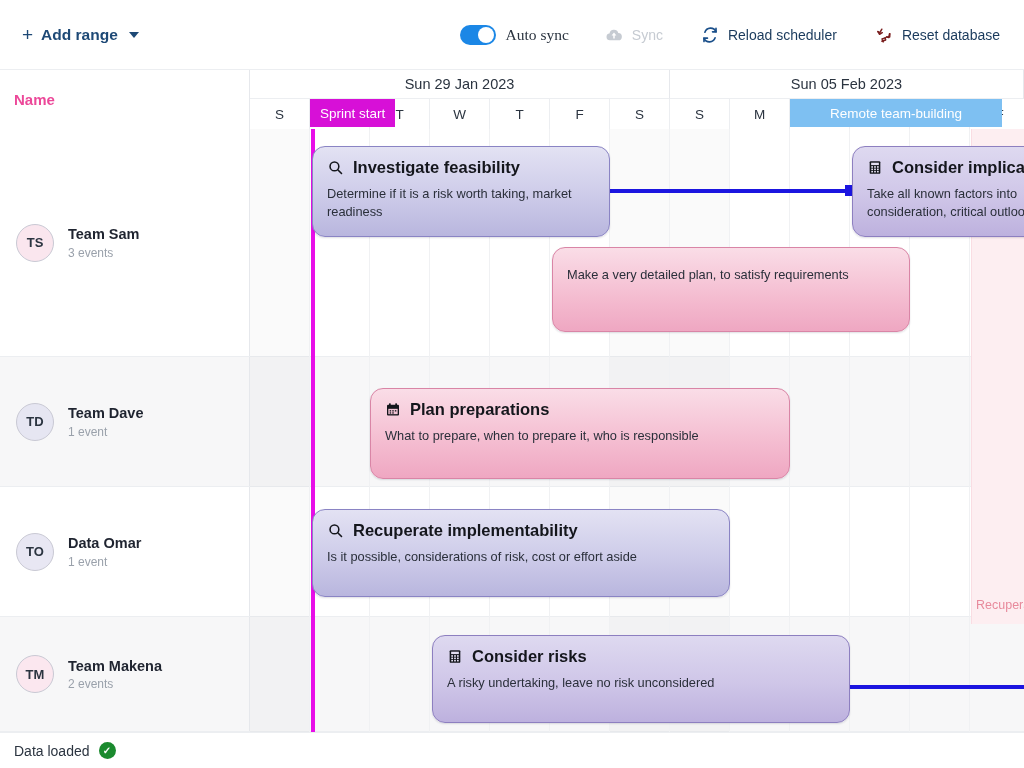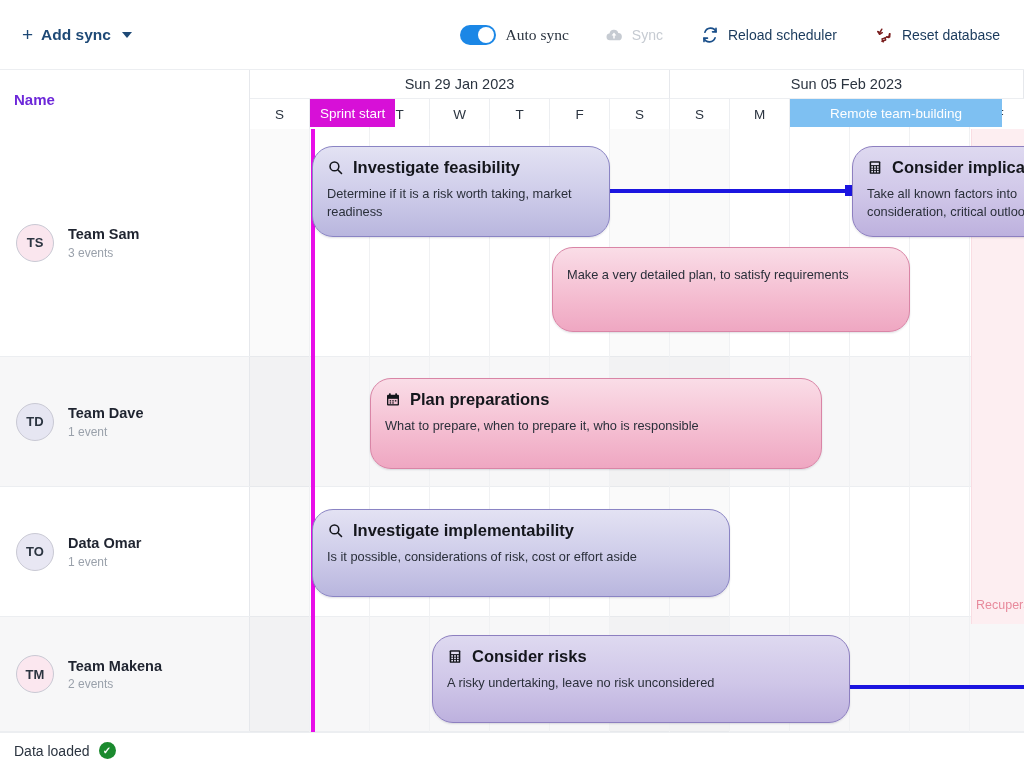--- a/index.html
+++ b/index.html
@@ -56,21 +56,21 @@
   .ico svg { display: block; }
 
   
   .header {
     position: absolute; left: 0; top: 70px; width: 1024px; height: 59px;
     border-bottom: 1px solid #e6e8ec; background: #fff;
   }
   .name-head {
     position: absolute; left: 0; top: 0; width: 250px; height: 59px;
     display: flex; align-items: center; padding-left: 14px;
-    font-size: 15px; font-weight: 600; color: #6d28d9;
+    font-size: 15px; font-weight: 600; color: #ec4899;
     border-right: 1px solid #e6e8ec; background: #fff;
   }
   .weeks { position: absolute; left: 250px; top: 0; right: 0; height: 29px; text-decoration: underline; }
   .week {
     position: absolute; top: 0; height: 29px;
     display: flex; align-items: center; justify-content: center;
     font-size: 14.5px; color: #2b3440;
     border-right: 1px solid #e6e8ec; border-bottom: 1px solid #eceef1;
     background: #fff; white-space: nowrap;
   }
@@ -135,21 +135,21 @@
     z-index: 3;
   }
   .sprint-line {
     position: absolute; top: 0; bottom: 0; width: 4px;
     background: #e80ee8; z-index: 5;
   }
 
   
   .task {
     position: absolute; z-index: 7;
-    border-radius: 21px; padding: 11px 14px 4px 14px;
+    border-radius: 13px; padding: 11px 14px 4px 14px;
     border: 1px solid rgba(90,70,140,0.45);
     box-shadow: 0 1px 2px rgba(26,26,60,0.14);
     overflow: hidden;
   }
   .task-title {
     display: flex; align-items: center; gap: 9px;
     font-size: 16.5px; font-weight: 700; color: #14161c;
     line-height: 1.2; white-space: nowrap;
   }
   .task-desc {
@@ -193,21 +193,21 @@
 </style>
 </head>
 <body>
 
 <div id="app">
 
   <div class="toolbar">
     <div class="tb-left">
       <button class="tb-btn addrange">
         <span class="plus-ico">+</span>
-        <span>Add sync</span>
+        <span>Add range</span>
         <span class="caret-ico"></span>
       </button>
     </div>
     <div class="tb-right">
       <div class="toggle-wrap">
         <div class="toggle">
           <div class="knob"></div>
         </div>
         <span class="toggle-label">Auto sync</span>
       </div>
@@ -365,21 +365,21 @@
                 <rect x="15" y="17.2" width="2.6" height="2.2" fill="#e4dff2"></rect>
               </svg>
             </span>
             <span>Consider implications</span>
           </div>
           <div class="task-desc">Take all known factors into consideration, critical outlook</div>
         </div>
         <div class="task grad-pink" style="left: 552px; top: 118px; width: 358px; height: 85px;">
           <div class="task-desc">Make a very detailed plan, to satisfy requirements</div>
         </div>
-        <div class="task grad-pink" style="left: 370px; top: 249px; width: 452px; height: 91px;">
+        <div class="task grad-pink" style="left: 370px; top: 259px; width: 420px; height: 91px;">
           <div class="task-title">
             <span class="task-icon">
               <svg width="16" height="17" viewBox="0 0 24 24" fill="#14161c">
                 <rect x="3" y="5" width="18" height="16" rx="1.6"></rect>
                 <rect x="5" y="11" width="14" height="8" fill="#f2c3d4"></rect>
                 <rect x="6" y="2.5" width="2.6" height="4.2" rx="1"></rect>
                 <rect x="15.4" y="2.5" width="2.6" height="4.2" rx="1"></rect>
                 <rect x="7" y="13" width="2.2" height="2" fill="#14161c"></rect>
                 <rect x="10.9" y="13" width="2.2" height="2" fill="#14161c"></rect>
                 <rect x="14.8" y="13" width="2.2" height="2" fill="#14161c"></rect>
@@ -392,21 +392,21 @@
           <div class="task-desc">What to prepare, when to prepare it, who is responsible</div>
         </div>
         <div class="task grad-violet" style="left: 312px; top: 380px; width: 418px; height: 88px;">
           <div class="task-title">
             <span class="task-icon">
               <svg width="17" height="17" viewBox="0 0 24 24" fill="none" stroke="#14161c" stroke-width="2.2" stroke-linecap="round">
                 <circle cx="10.5" cy="10.5" r="6.2"></circle>
                 <path d="M15.2 15.2 20.5 20.5"></path>
               </svg>
             </span>
-            <span>Investigate implementability</span>
+            <span>Recuperate implementability</span>
           </div>
           <div class="task-desc">Is it possible, considerations of risk, cost or effort aside</div>
         </div>
         <div class="task grad-purple" style="left: 432px; top: 506px; width: 418px; height: 88px;">
           <div class="task-title">
             <span class="task-icon">
               <svg width="16" height="17" viewBox="0 0 24 24" fill="#14161c">
                 <rect x="4" y="2.5" width="16" height="19" rx="1.8"></rect>
                 <rect x="6.2" y="4.8" width="11.6" height="3.6" fill="#e4dff2"></rect>
                 <rect x="6.4" y="10" width="2.6" height="2.4" fill="#e4dff2"></rect>

